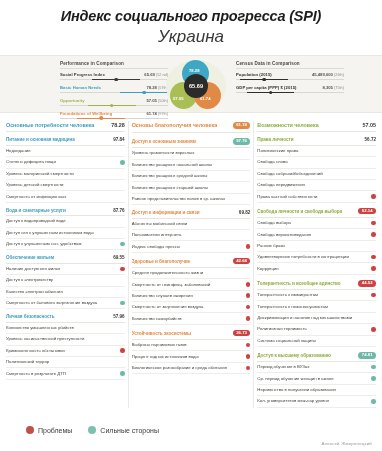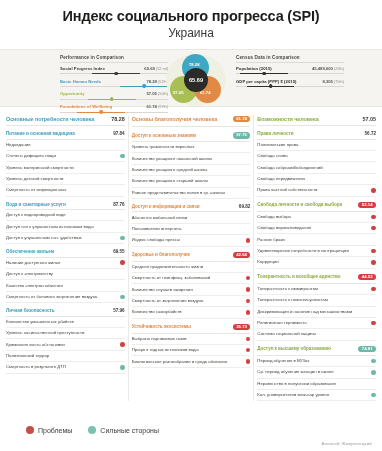--- a/index.html
+++ b/index.html
@@ -5,27 +5,27 @@
   * { box-sizing: border-box; margin: 0; padding: 0; }
   html, body {
     width: 382px; height: 451px;
     background: #ffffff;
     font-family: "Liberation Sans", sans-serif;
     overflow: hidden;
   }
   .page { position: relative; width: 382px; height: 451px; background: #fff; }
 
   
-  .header { padding: 8px 4px 4px; text-align: center; }
+  .header { padding: 8px 4px 4px; text-align: center; font-style: italic; }
   .title-main {
     font-size: 14.5px; font-weight: bold; color: #1d1d1b;
     letter-spacing: -0.2px; line-height: 1.15;
   }
   .title-sub {
-    font-size: 12px; font-weight: 300; color: #3a3a38;
+    font-size: 17px; font-weight: 300; color: #3a3a38;
     line-height: 1.25; margin-top: 1px;
   }
 
   
   .top-panel {
     position: relative; margin: 4px 0 0; height: 58px;
     background: #f5f4f0; border-top: 1px solid #e8e7e2; border-bottom: 1px solid #e8e7e2;
   }
   .panel-block { position: absolute; top: 5px; }
   .panel-block.left { left: 60px; width: 108px; }

